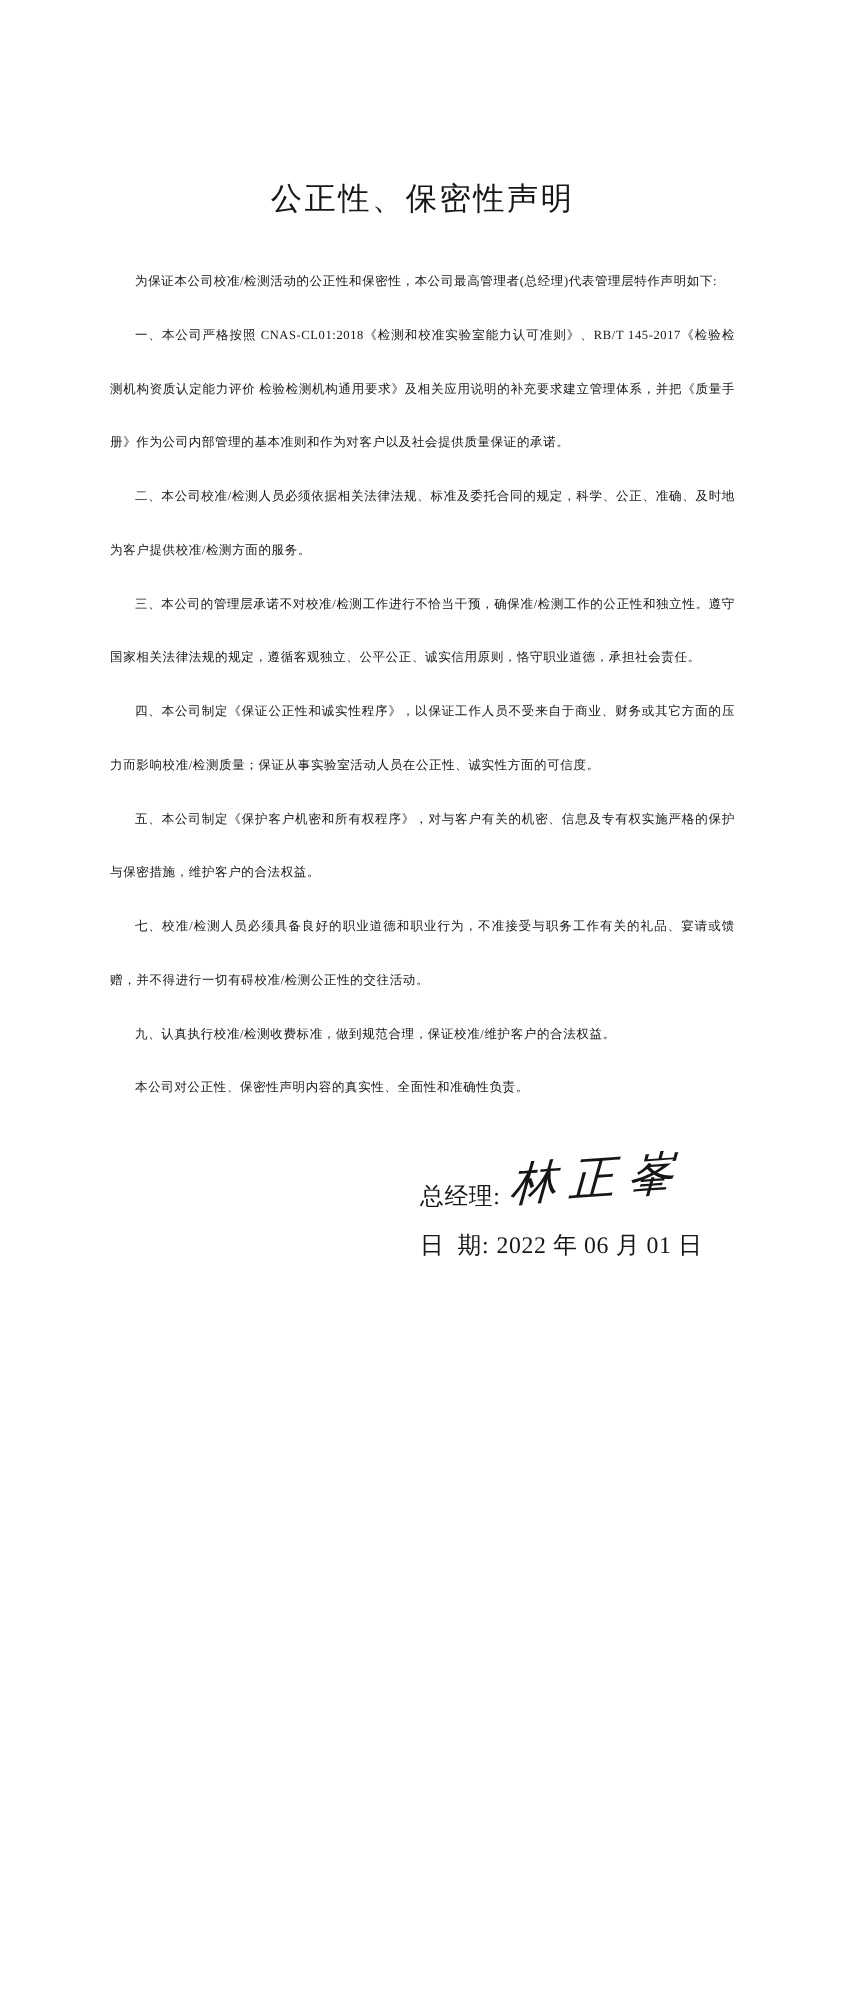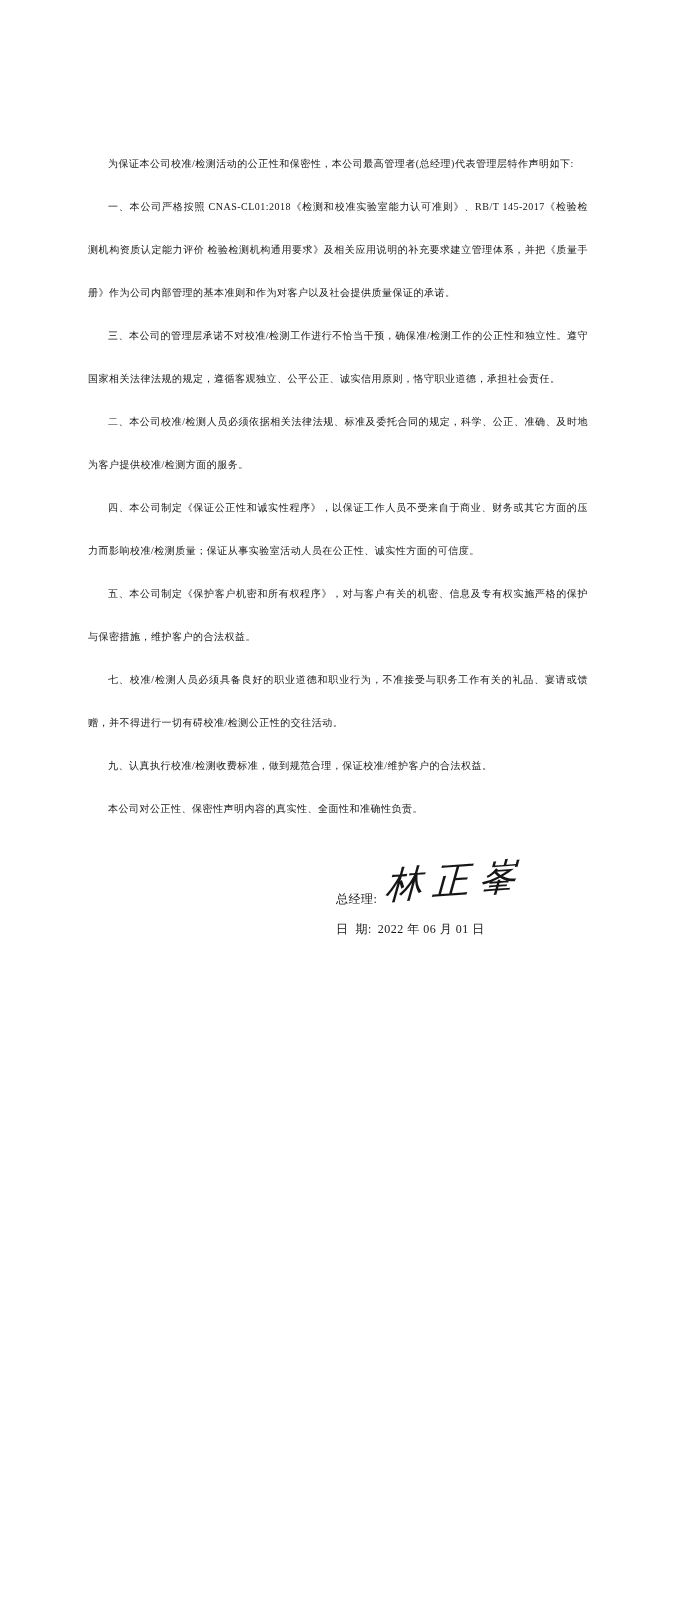--- a/index.html
+++ b/index.html
@@ -39,21 +39,21 @@
     width: 230px;
     margin-left: auto;
     margin-right: 22px;
   }
   .signature-row {
     display: flex;
     align-items: flex-end;
     height: 52px;
   }
   .sig-label, .date-row {
-    font-size: 12px;
+    font-size: 19px;
     letter-spacing: 0.5px;
     white-space: nowrap;
   }
   .handwriting {
     display: inline-block;
     font-size: 37px;
     letter-spacing: 10px;
     margin-left: 8px;
     margin-bottom: 2px;
     transform: rotate(-4deg) skewX(-6deg);
@@ -65,26 +65,27 @@
     display: flex;
   }
   .date-label { white-space: pre; }
   .date-value { margin-left: 6px; white-space: nowrap; }
 </style>
 </head>
 <body>
 
 <div class="page">
 
+  <h1 class="doc-title">公正性、保密性声明</h1>
 
   <div class="doc-body">
     <p>为保证本公司校准/检测活动的公正性和保密性，本公司最高管理者(总经理)代表管理层特作声明如下:</p>
     <p>一、本公司严格按照 CNAS-CL01:2018《检测和校准实验室能力认可准则》、RB/T 145-2017《检验检测机构资质认定能力评价 检验检测机构通用要求》及相关应用说明的补充要求建立管理体系，并把《质量手册》作为公司内部管理的基本准则和作为对客户以及社会提供质量保证的承诺。</p>
+    <p>二、本公司校准/检测人员必须依据相关法律法规、标准及委托合同的规定，科学、公正、准确、及时地为客户提供校准/检测方面的服务。</p>
     <p>三、本公司的管理层承诺不对校准/检测工作进行不恰当干预，确保准/检测工作的公正性和独立性。遵守国家相关法律法规的规定，遵循客观独立、公平公正、诚实信用原则，恪守职业道德，承担社会责任。</p>
-    <p>二、本公司校准/检测人员必须依据相关法律法规、标准及委托合同的规定，科学、公正、准确、及时地为客户提供校准/检测方面的服务。</p>
     <p>四、本公司制定《保证公正性和诚实性程序》，以保证工作人员不受来自于商业、财务或其它方面的压力而影响校准/检测质量；保证从事实验室活动人员在公正性、诚实性方面的可信度。</p>
     <p>五、本公司制定《保护客户机密和所有权程序》，对与客户有关的机密、信息及专有权实施严格的保护与保密措施，维护客户的合法权益。</p>
     <p>七、校准/检测人员必须具备良好的职业道德和职业行为，不准接受与职务工作有关的礼品、宴请或馈赠，并不得进行一切有碍校准/检测公正性的交往活动。</p>
     <p>九、认真执行校准/检测收费标准，做到规范合理，保证校准/维护客户的合法权益。</p>
     <p>本公司对公正性、保密性声明内容的真实性、全面性和准确性负责。</p>
   </div>
 
   <div class="signature-block">
     <div class="signature-row">
       <span class="sig-label">总经理:</span>

